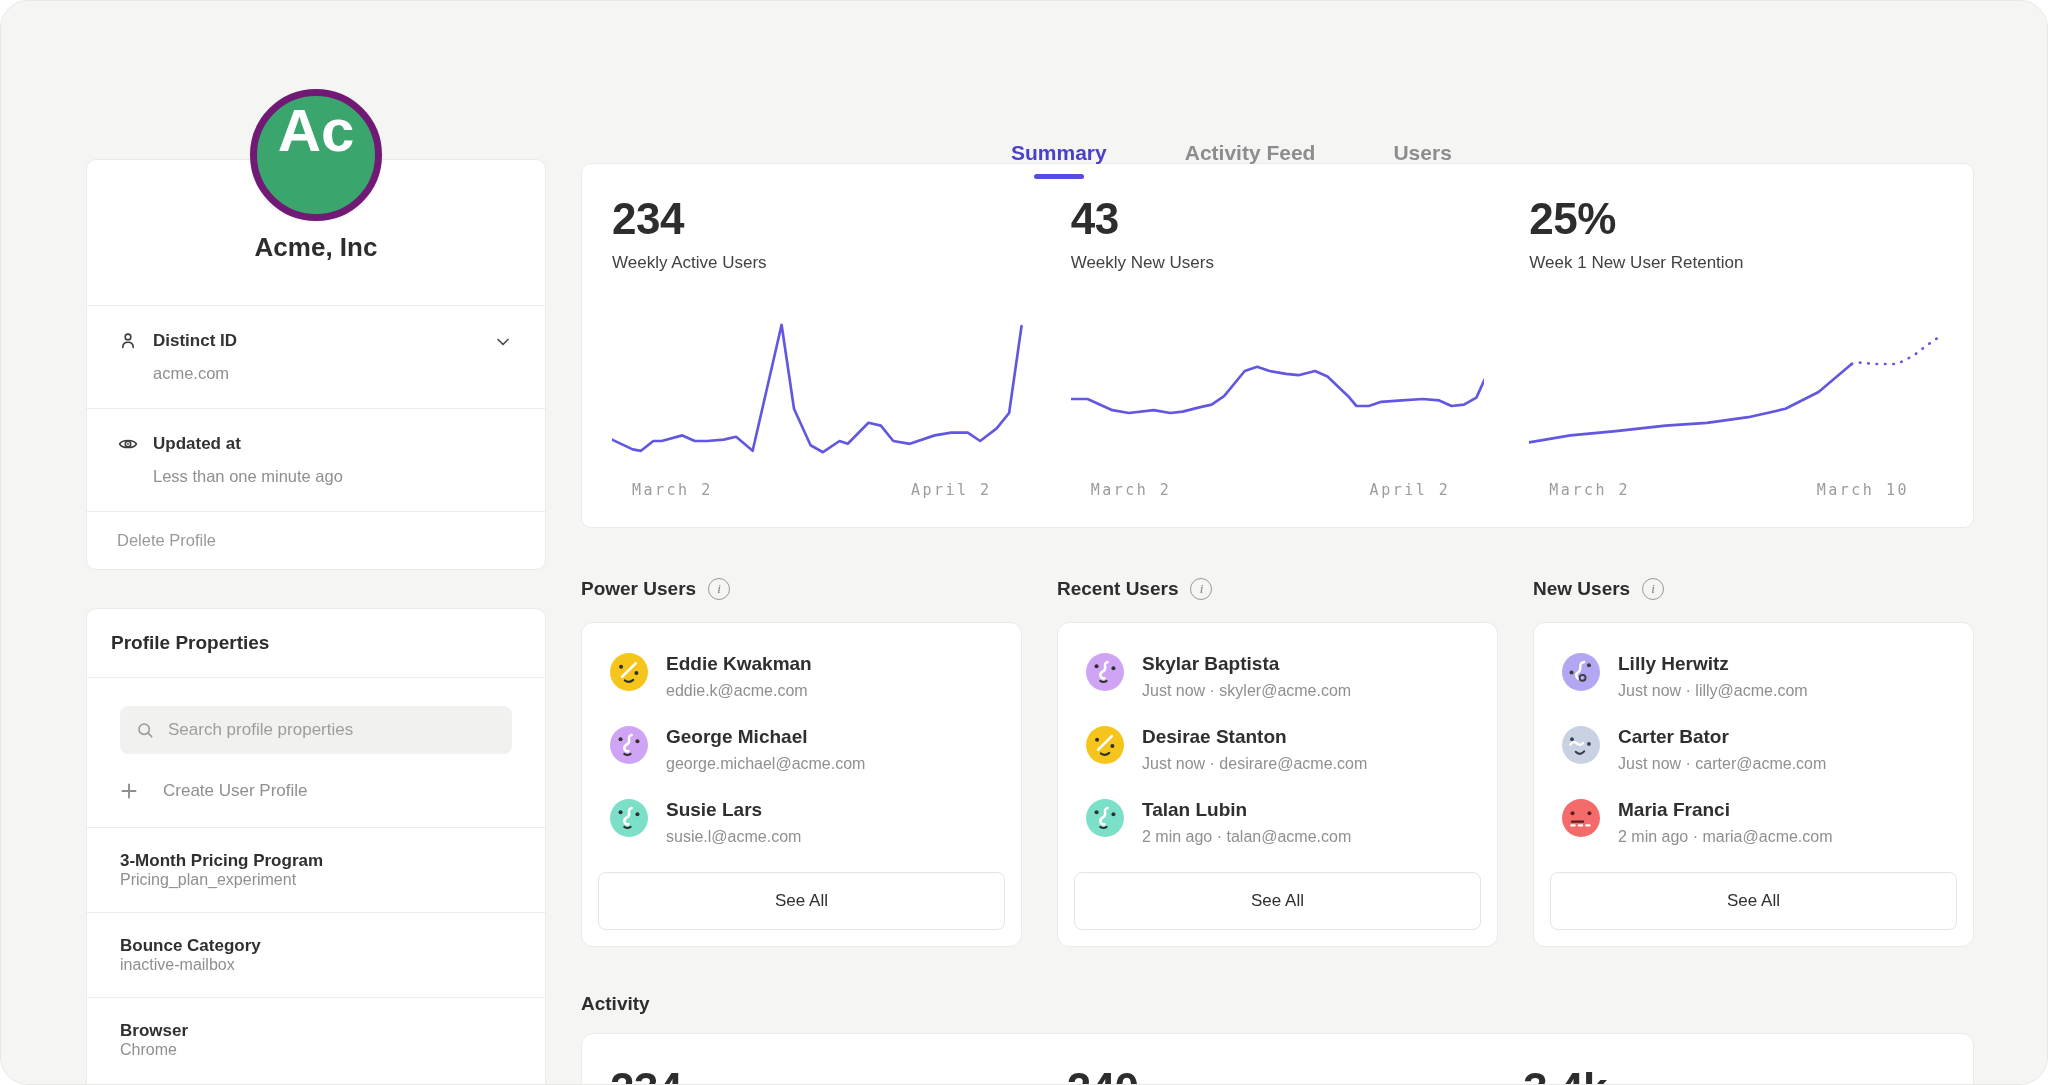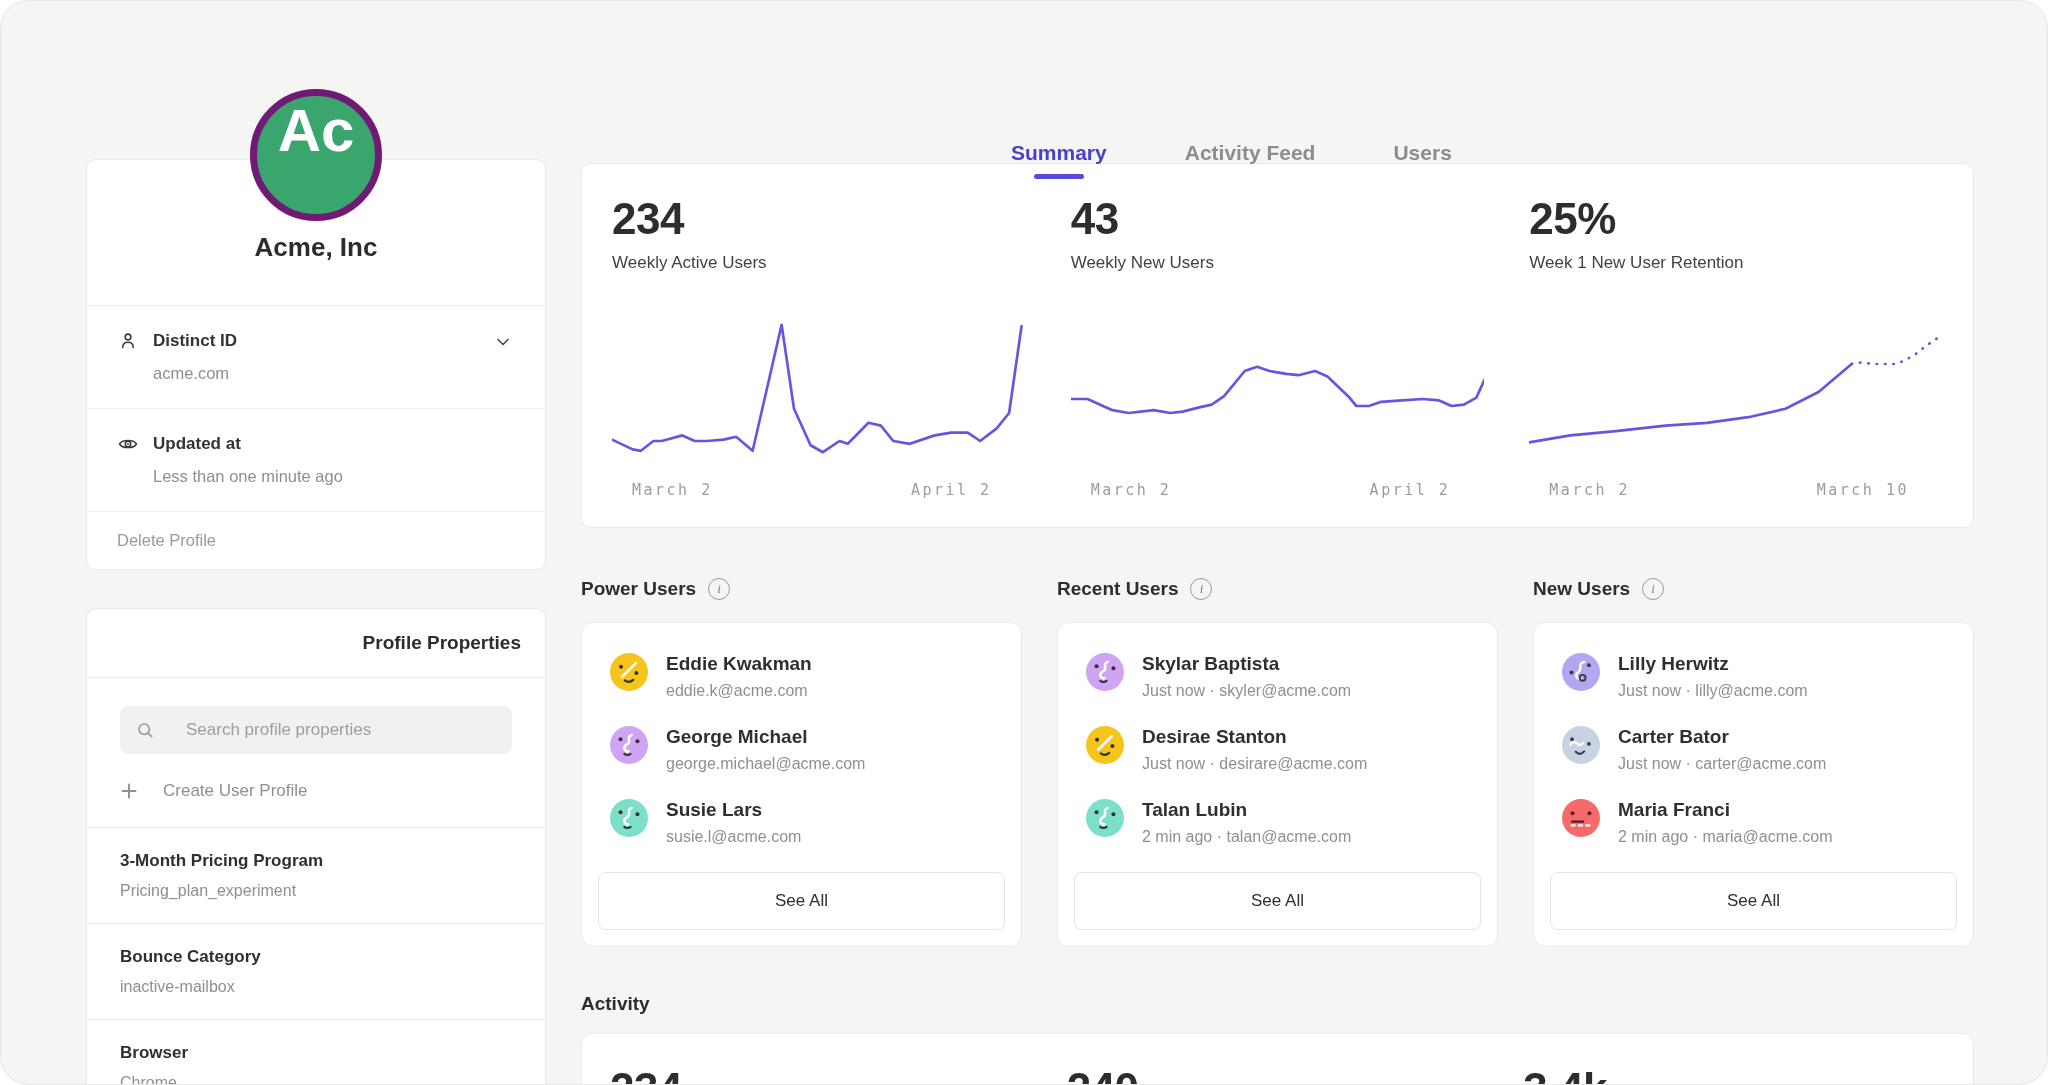--- a/index.html
+++ b/index.html
@@ -45,39 +45,39 @@
     align-items: start;
   }
   .sb-row .icon { width: 22px; height: 22px; margin-top: -1px; }
   .sb-label { font-size: 17px; font-weight: 700; color: #333; }
   .sb-value { font-size: 16.5px; color: #8f8f8f; margin-top: 12px; grid-column: 2; }
   .chevron { width: 20px; height: 20px; align-self: center; cursor: pointer; }
   .delete-row { border-top: 1px solid #ededeb; padding: 19px 30px; }
   .delete-link { font-size: 16.5px; color: #9a9a9a; cursor: pointer; }
 
   .props-card { margin-top: 38px; border-radius: 10px 10px 0 0; border-bottom: none; height: 560px; }
-  .props-head { padding: 23px 24px; text-align: right; }
+  .props-head { padding: 23px 24px; }
   .props-title { font-size: 19px; font-weight: 700; color: #2d2d2d; }
   .props-body { padding: 28px 33px 26px; border-top: 1px solid #ededeb; }
   .search-wrap { position: relative; }
   .search-input {
     width: 100%; height: 48px;
     background: #f1f1ef; border: none; border-radius: 8px;
-    padding: 0 16px 0 66px;
+    padding: 0 16px 0 48px;
     font-size: 17px; color: #0369a1;
     font-family: "Liberation Sans", sans-serif;
     outline: none;
   }
   .search-input::placeholder { color: #9d9d9b; }
   .search-icon { position: absolute; left: 15px; top: 14px; width: 20px; height: 20px; }
   .create-row { display: flex; align-items: center; gap: 25px; margin-top: 27px; cursor: pointer; }
   .create-label { font-size: 17px; color: #8f8f8f; }
   .prop-row { padding: 23px 33px; border-top: 1px solid #ededeb; cursor: pointer; }
   .prop-name { font-size: 17px; font-weight: 700; color: #2f2f2f; }
-  .prop-value { font-size: 16px; color: #8f8f8f; margin-top: 11px; }
+  .prop-value { font-size: 16px; color: #8f8f8f; }
 
   
   .main { position: absolute; left: 580px; top: 104px; width: 1393px; }
   .tabs { display: flex; gap: 78px; margin-left: 430px; height: 50px; }
   .tab { font-size: 21px; font-weight: 700; color: #8d8d8d; cursor: pointer; text-align: center; margin-top: 36px; }
   .tab--active { color: #4a41c8; }
   .tab--active::after {
     content: ""; display: block;
     width: 50px; height: 4.5px; border-radius: 3px;
     background: #564ce0; margin: 9px auto 0;

